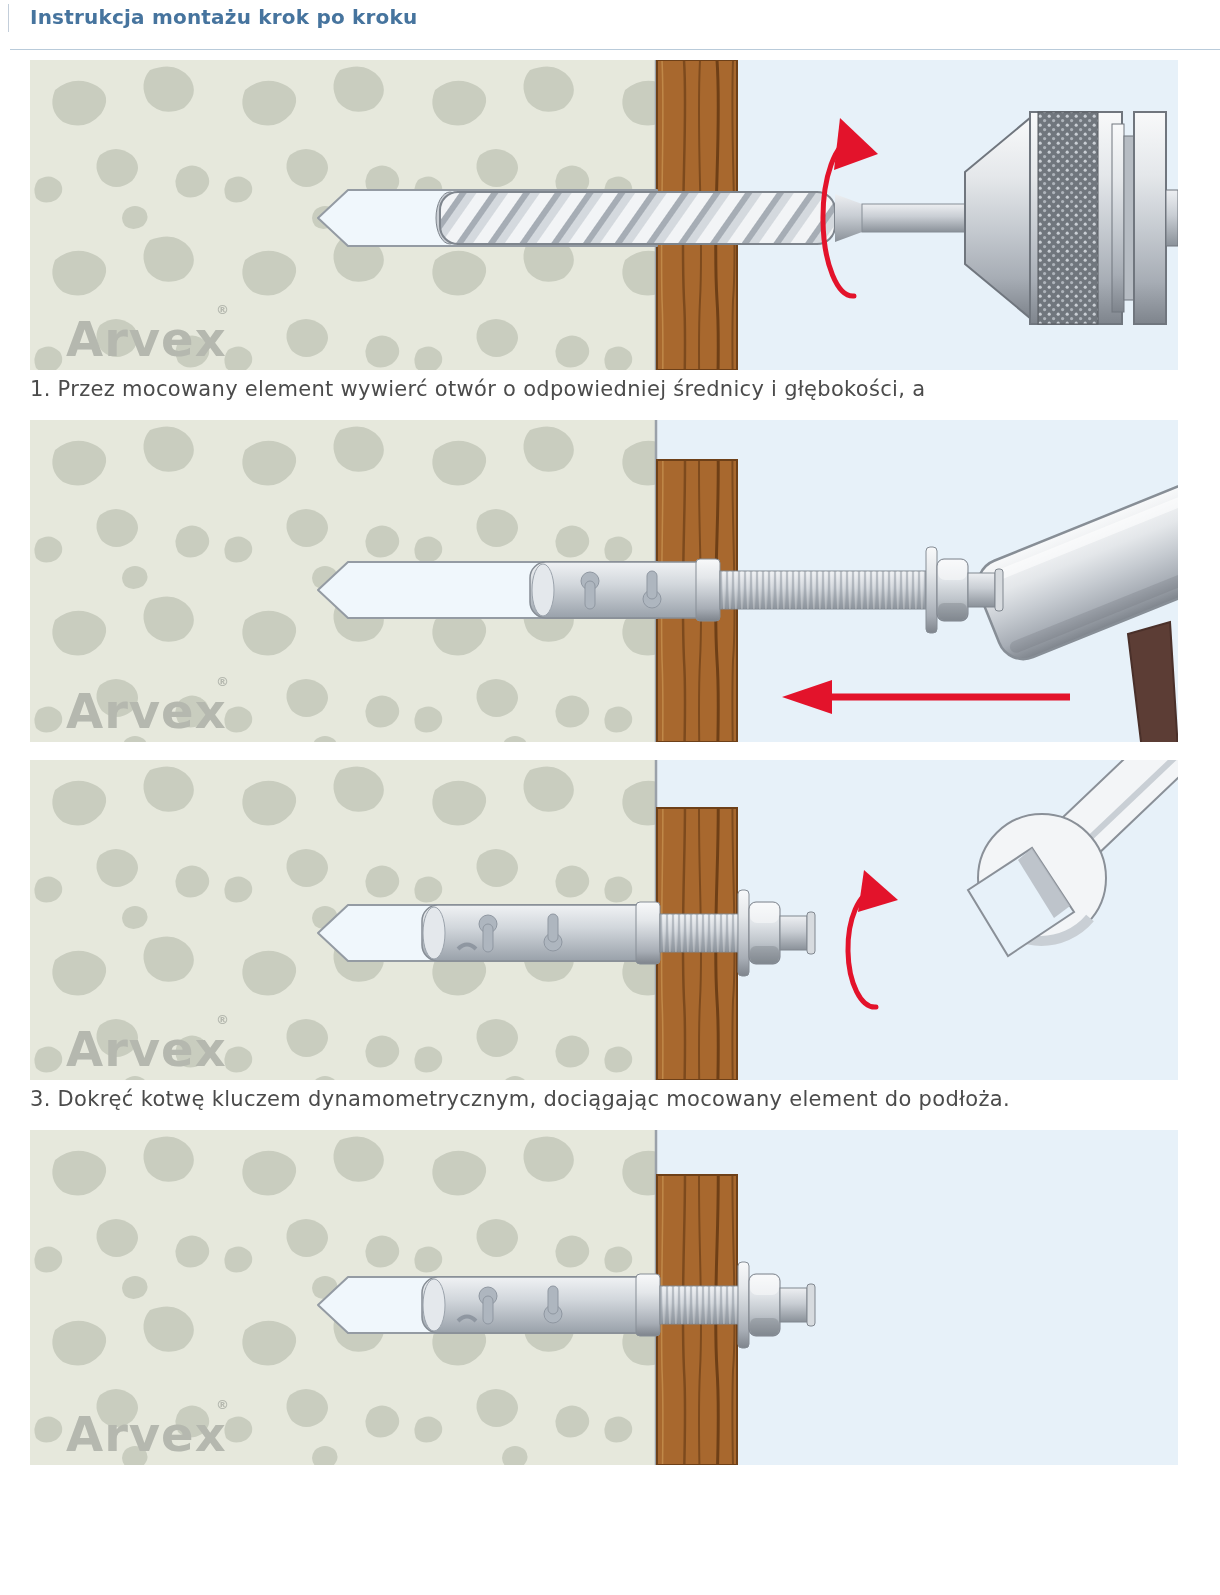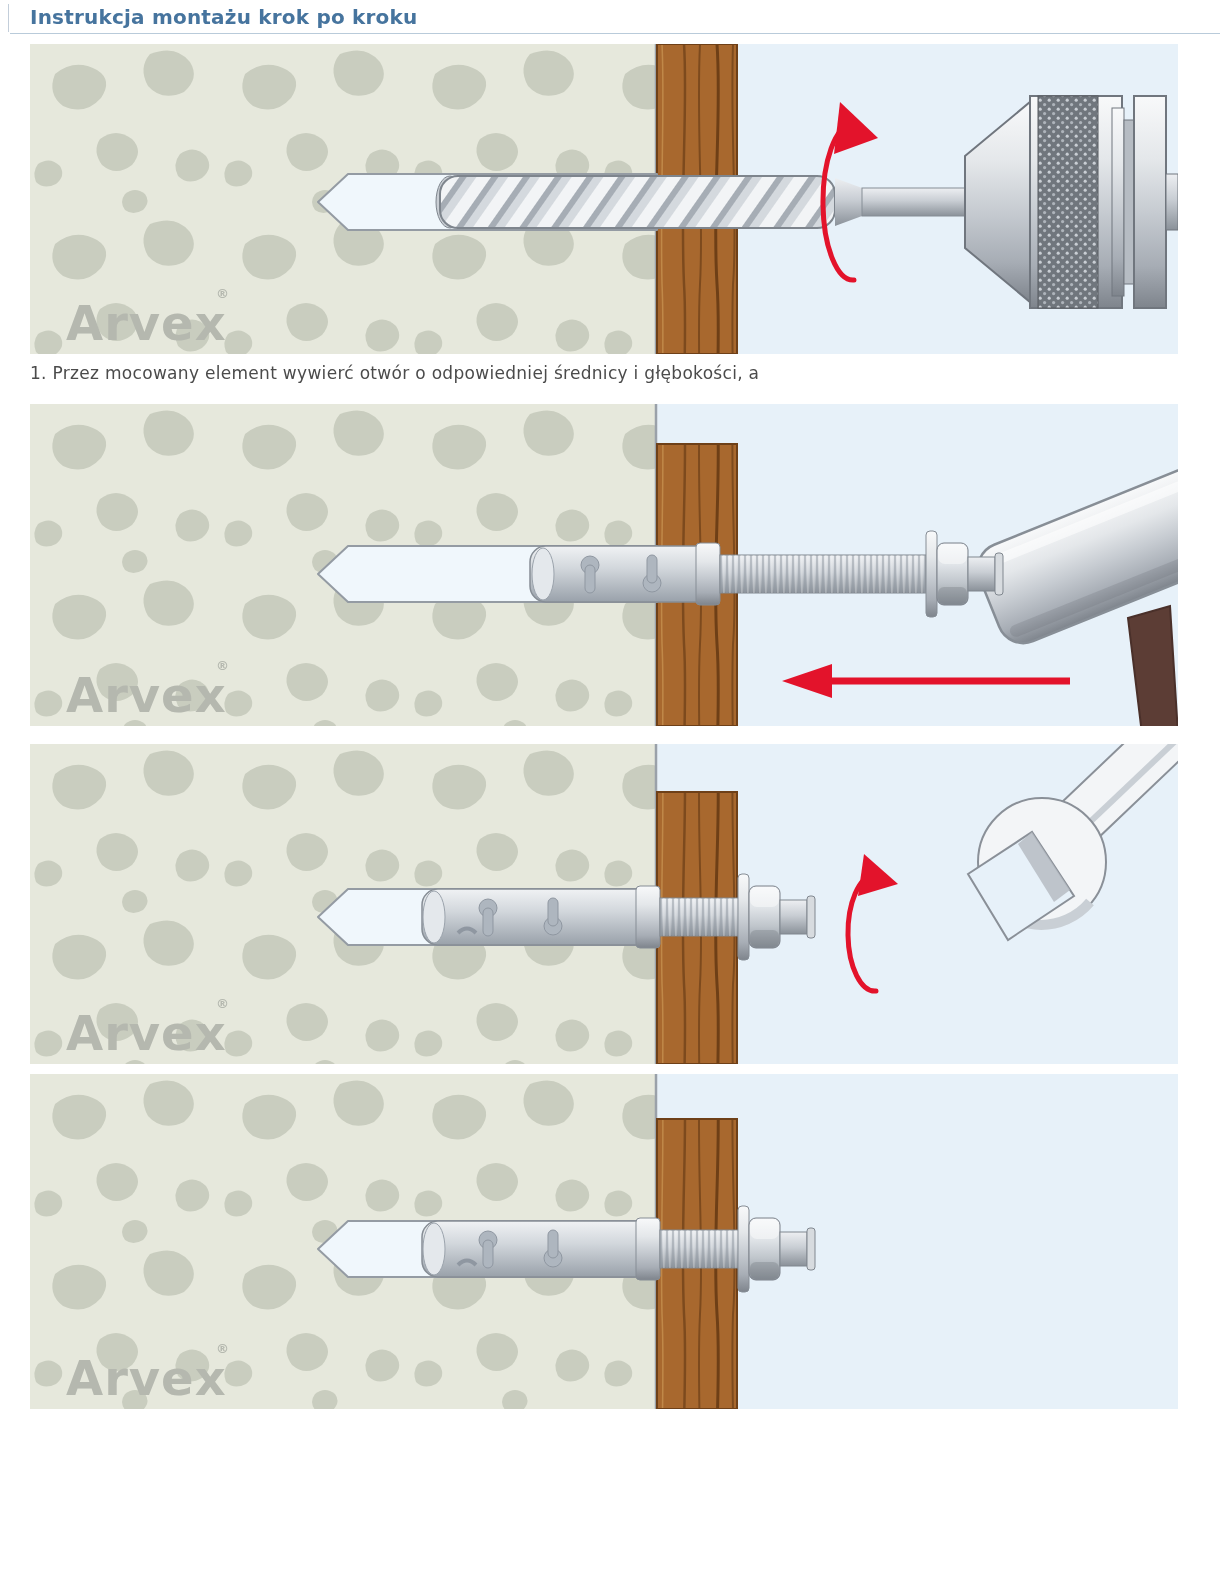--- a/index.html
+++ b/index.html
@@ -1,22 +1,22 @@
 <!DOCTYPE html>
 <html><head>
 <meta charset="utf-8">
 <style>
   html,body{margin:0;padding:0;background:#ffffff;}
   body{width:1220px;font-family:"DejaVu Sans",sans-serif;}
-  .header{position:relative;margin:0 0 0 10px;padding:5px 0 4px 20px;border-bottom:1px solid #B9CBDA;}
+  .header{position:relative;margin:0 0 0 10px;padding:5px 0 20px 20px;border-bottom:1px solid #B9CBDA;}
   .header .vline{position:absolute;left:-2px;top:4px;width:1px;height:28px;background:#C3CEDA;}
   h1{margin:0;font-size:20px;font-weight:bold;color:#46749E;letter-spacing:0.2px;}
   .content{margin-left:30px;width:1148px;}
   .panel{display:block;margin-top:10px;}
-  .caption{margin:6px 0 18px 0;font-size:17px;line-height:26px;color:#4B4B4B;letter-spacing:0.3px;}
+  .caption{margin:6px 0 18px 0;font-size:21px;line-height:26px;color:#4B4B4B;letter-spacing:0.3px;}
   .caption .line{display:block;}
   .caption .line:empty{display:none;}
   .wm{font-family:"DejaVu Sans",sans-serif;font-weight:bold;font-size:48px;fill:#B5B8AF;letter-spacing:1px;}
   .wm-r{font-family:"DejaVu Sans",sans-serif;font-weight:bold;font-size:13px;fill:#B5B8AF;}
 </style>
 </head>
 <body>
 
 <svg width="0" height="0" style="position:absolute" aria-hidden="true">
   <defs>
@@ -222,20 +222,24 @@
     </g>
     <g>
       <path d="M846,247 A27,58 0 1 1 844,131" fill="none" stroke="#E3132B" stroke-width="5" stroke-linecap="round"></path>
       <polygon points="834,110 868,140 828,152" fill="#E3132B"></polygon>
     </g>
     <g>
       <text x="36" y="306" class="wm">Arvex</text>
       <text x="186" y="264" class="wm-r">®</text>
     </g>
   </svg>
+  <p class="caption">
+    <span class="line">3. Dokręć kotwę kluczem dynamometrycznym, dociągając mocowany element do podłoża.</span>
+
+  </p>
 
   <svg class="panel" width="1148" height="335" viewBox="0 0 1148 335">
     <rect width="1148" height="335" fill="#E7F1F9"></rect>
     <g>
       <rect width="627" height="335" fill="#E6E8DC"></rect>
       <rect width="627" height="335" fill="url(#stonePat)"></rect>
       <line x1="626" y1="0" x2="626" y2="335" stroke="#9AA1A9" stroke-width="2.5"></line>
     </g>
     <g>
       <rect x="627" y="45" width="80" height="290" fill="url(#woodPat)"></rect>

